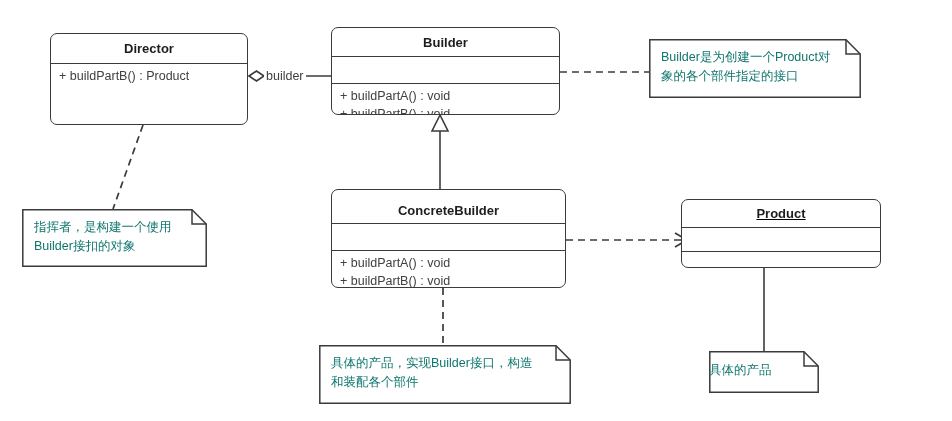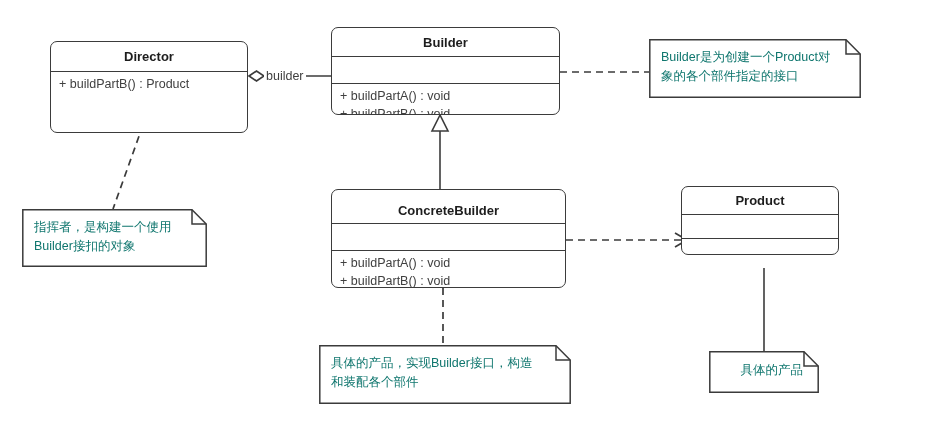--- a/index.html
+++ b/index.html
@@ -108,21 +108,21 @@
 
     <line x1="560" y1="72" x2="649" y2="72" stroke="#3b3b3b" stroke-width="1.7" stroke-dasharray="7,5"></line>
 
     <line x1="443" y1="288" x2="443" y2="345" stroke="#3b3b3b" stroke-width="1.7" stroke-dasharray="7,5"></line>
 
     <line x1="764" y1="268" x2="764" y2="351" stroke="#3b3b3b" stroke-width="1.6"></line>
   </svg>
 
   <div class="edge-label" style="left:264px; top:69px;">builder</div>
 
-  <div class="uml-class" style="left:50px; top:33px; width:198px; height:92px;margin-top:8px;">
+  <div class="uml-class" style="left:50px; top:33px; width:198px; height:92px;">
     <div class="uml-title" style="height:30px;">Director</div>
     <div class="uml-ops">
       <div class="uml-line">+ buildPartB()  : Product</div>
     </div>
   </div>
 
   <div class="uml-class" style="left:331px; top:27px; width:229px; height:88px;">
     <div class="uml-title" style="height:29px;">Builder</div>
     <div class="uml-attrs" style="height:27px;"></div>
     <div class="uml-ops">
@@ -134,21 +134,21 @@
   <div class="uml-class" style="left:331px; top:189px; width:235px; height:99px;">
     <div class="uml-title" style="height:27px;margin-top:7px;">ConcreteBuilder</div>
     <div class="uml-attrs" style="height:27px;"></div>
     <div class="uml-ops">
       <div class="uml-line">+ buildPartA() : void</div>
       <div class="uml-line">+ buildPartB() : void</div>
       <div class="uml-line">+ getResult() : Product</div>
     </div>
   </div>
 
-  <div class="uml-class" style="left:681px; top:186px; width:158px; height:69px;">
+  <div class="uml-class" style="left:681px; top:199px; width:200px; height:69px;text-decoration:underline;">
     <div class="uml-title" style="height:28px;">Product</div>
     <div class="uml-attrs" style="height:24px;"></div>
     <div class="uml-ops"></div>
   </div>
 
   <div class="uml-note" style="left:22px; top:209px; width:185px; height:58px;">
     <svg class="note-shape" viewBox="0 0 185 58" preserveAspectRatio="none">
       <path d="M0.8,0.8 H170 L184.2,15 V57.2 H0.8 Z" fill="#ffffff" stroke="#3b3b3b" stroke-width="1.5"></path>
       <path d="M170,0.8 V15 H184.2" fill="none" stroke="#3b3b3b" stroke-width="1.5"></path>
     </svg>
@@ -172,16 +172,16 @@
     </svg>
     <div class="note-text">具体的产品，实现Builder接口，构造
 和装配各个部件</div>
   </div>
 
   <div class="uml-note" style="left:709px; top:351px; width:110px; height:42px;">
     <svg class="note-shape" viewBox="0 0 110 42" preserveAspectRatio="none">
       <path d="M0.8,0.8 H95 L109.2,15 V41.2 H0.8 Z" fill="#ffffff" stroke="#3b3b3b" stroke-width="1.5"></path>
       <path d="M95,0.8 V15 H109.2" fill="none" stroke="#3b3b3b" stroke-width="1.5"></path>
     </svg>
-    <div class="note-text" style="padding:10px 16px; text-align:right;">具体的产品</div>
+    <div class="note-text" style="padding:10px 0; text-align:left;">具体的产品</div>
   </div>
 
 </div>
 
 </body></html>

